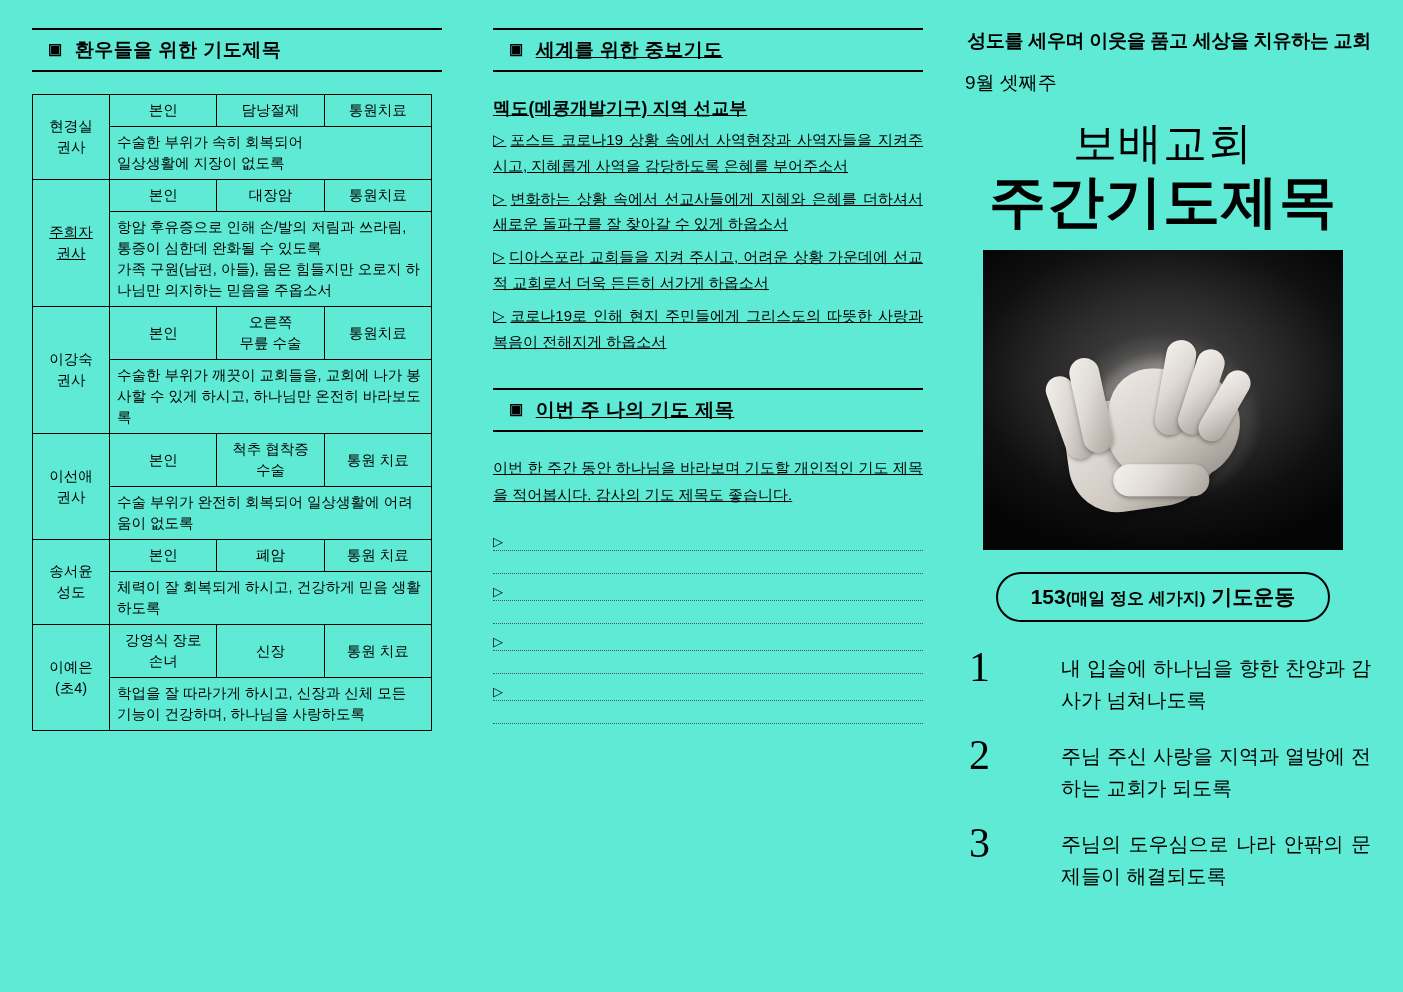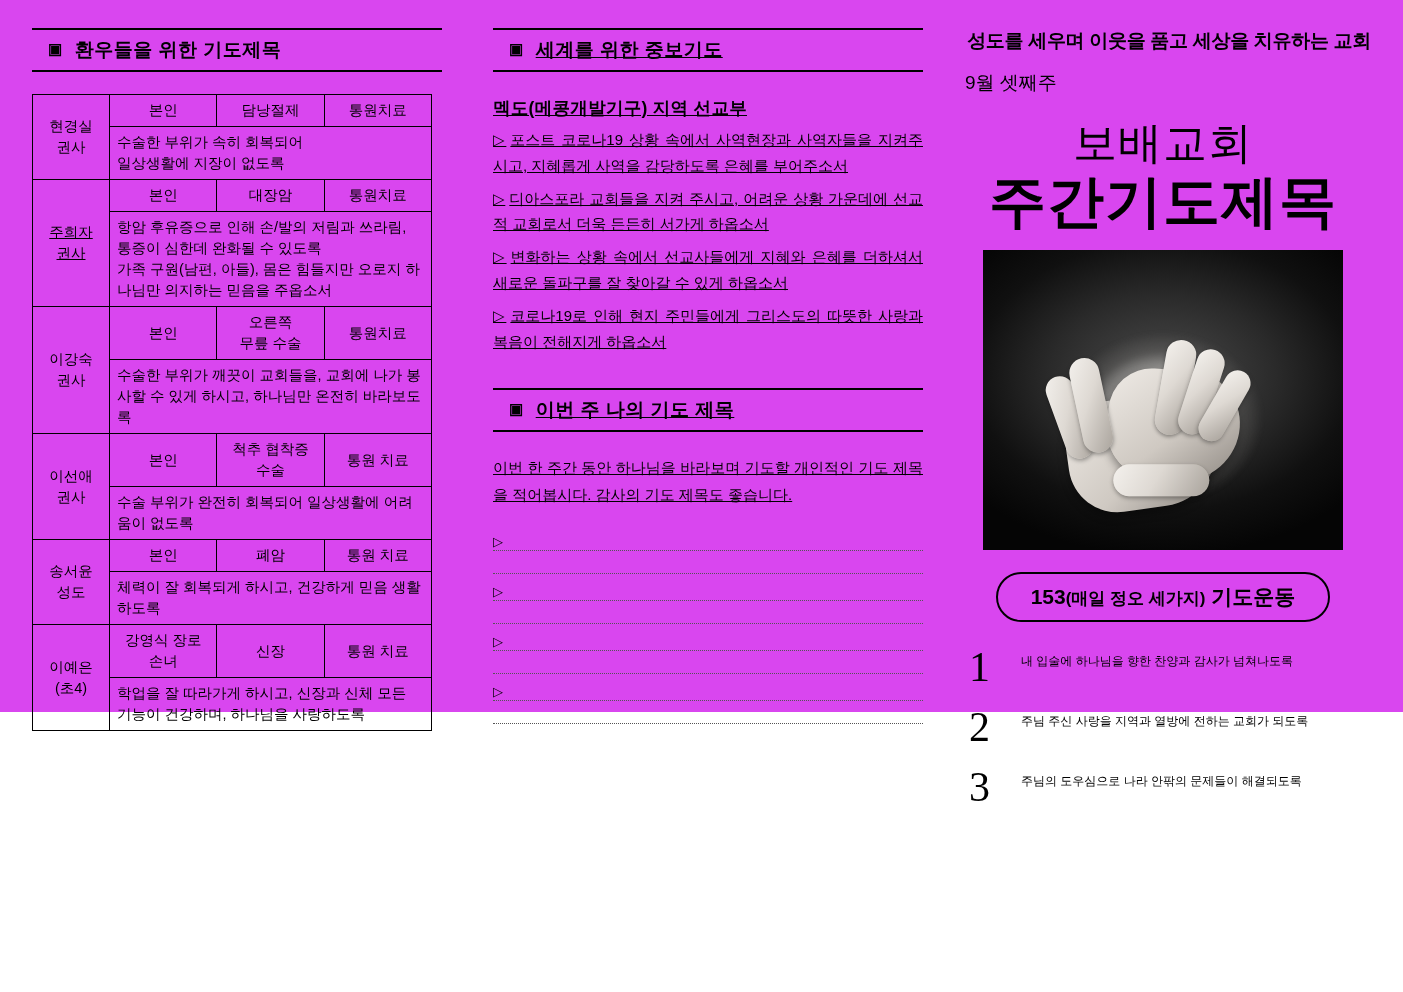--- a/index.html
+++ b/index.html
@@ -10,22 +10,22 @@
   body {
     width: 1403px;
     height: 992px;
     font-family: "Liberation Sans", sans-serif;
     color: #000;
     overflow: hidden;
   }
   .page {
     position: relative;
     width: 1403px;
-    height: 712px;
-    background: #d946ef;
+    height: 992px;
+    background: #5eead4;
   }
 
   
   .col1 {
     position: absolute;
     left: 32px;
     top: 28px;
     width: 410px;
   }
   .sec-head {
@@ -216,24 +216,25 @@
   }
   .numrow .num {
     font-size: 42px;
     line-height: 1;
     width: 52px;
     flex: none;
     text-align: left;
     font-family: "Liberation Serif", serif;
   }
   .numrow .txt {
-    font-size: 12px;
+    font-size: 20px;
     line-height: 1.6;
     padding-top: 6px;
     text-align: justify;
+    margin-left: 40px;
   }
 </style>
 </head>
 <body>
 
 <div class="page">
 
   <div class="col1">
     <div class="sec-head">
       <span class="sq">▣</span><span>환우들을 위한 기도제목</span>
@@ -318,24 +319,24 @@
     <div class="sec-head">
       <span class="sq">▣</span><span>세계를 위한 중보기도</span>
     </div>
 
     <div class="mission-title">멕도(메콩개발기구) 지역 선교부</div>
 
     <div class="pray-item">
       <span class="tri">▷</span><span>포스트 코로나19 상황 속에서 사역현장과 사역자들을 지켜주시고, 지혜롭게 사역을 감당하도록 은혜를 부어주소서</span>
     </div>
     <div class="pray-item">
+      <span class="tri">▷</span><span>변화하는 상황 속에서 선교사들에게 지혜와 은혜를 더하셔서 새로운 돌파구를 잘 찾아갈 수 있게 하옵소서</span>
+    </div>
+    <div class="pray-item">
       <span class="tri">▷</span><span>디아스포라 교회들을 지켜 주시고, 어려운 상황 가운데에 선교적 교회로서 더욱 든든히 서가게 하옵소서</span>
-    </div>
-    <div class="pray-item">
-      <span class="tri">▷</span><span>변화하는 상황 속에서 선교사들에게 지혜와 은혜를 더하셔서 새로운 돌파구를 잘 찾아갈 수 있게 하옵소서</span>
     </div>
     <div class="pray-item">
       <span class="tri">▷</span><span>코로나19로 인해 현지 주민들에게 그리스도의 따뜻한 사랑과 복음이 전해지게 하옵소서</span>
     </div>
 
     <div class="sec-head sec-head2">
       <span class="sq">▣</span><span>이번 주 나의 기도 제목</span>
     </div>
 
     <div class="my-desc">이번 한 주간 동안 하나님을 바라보며 기도할 개인적인 기도 제목을 적어봅시다. 감사의 기도 제목도 좋습니다.</div>

